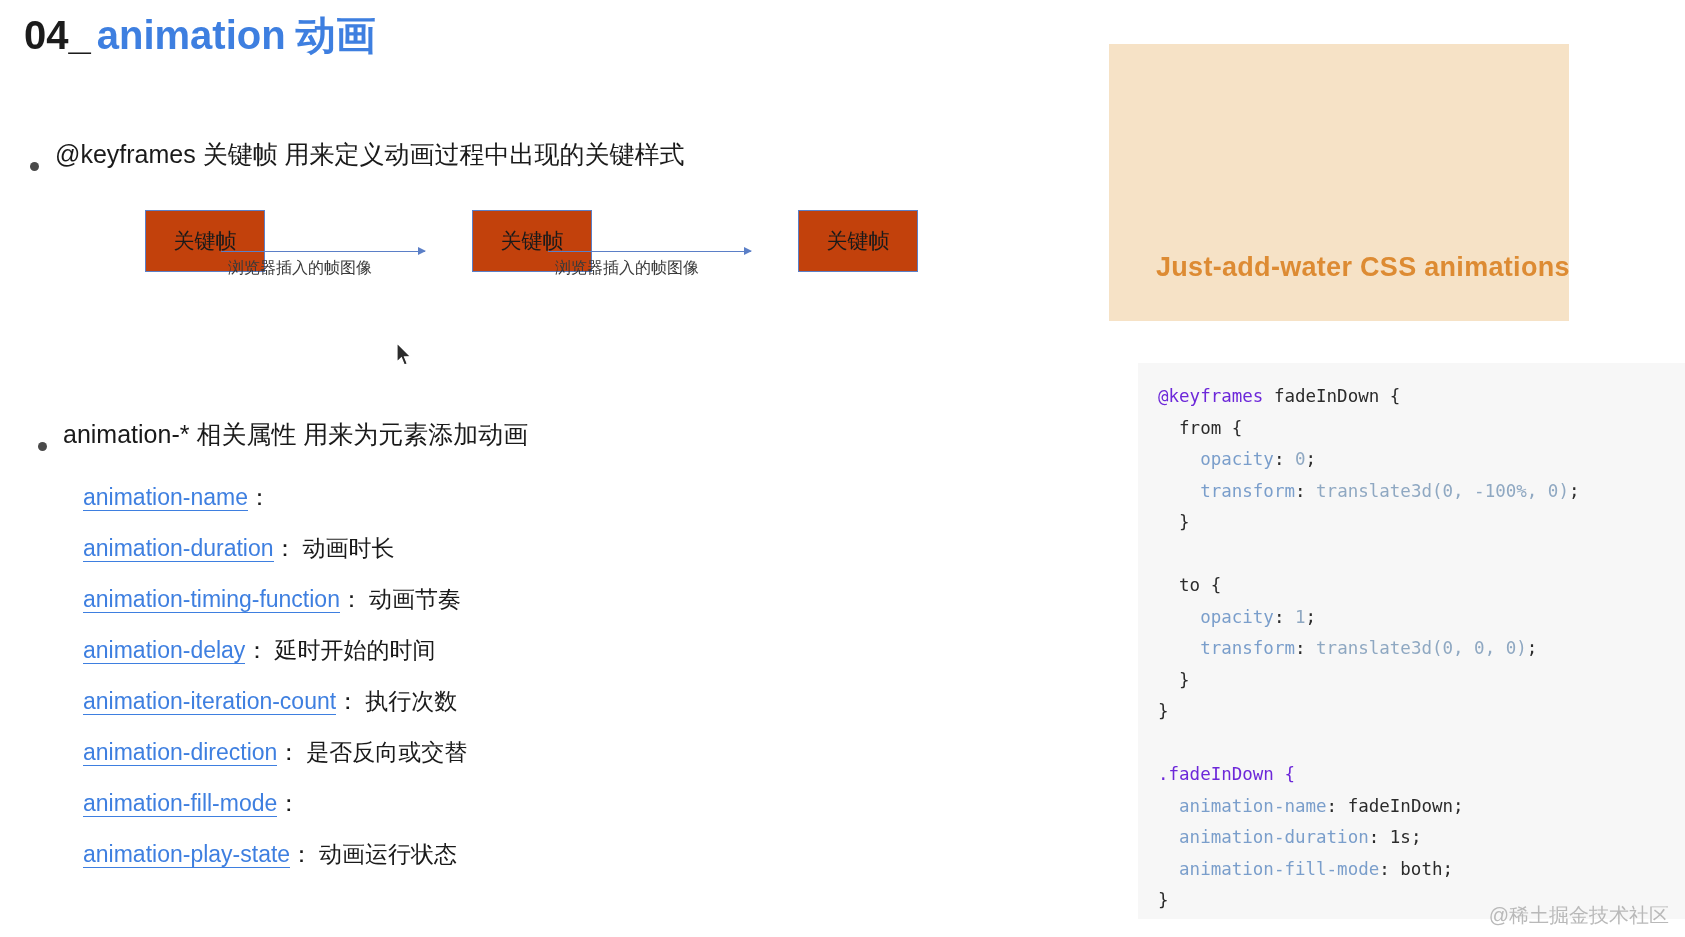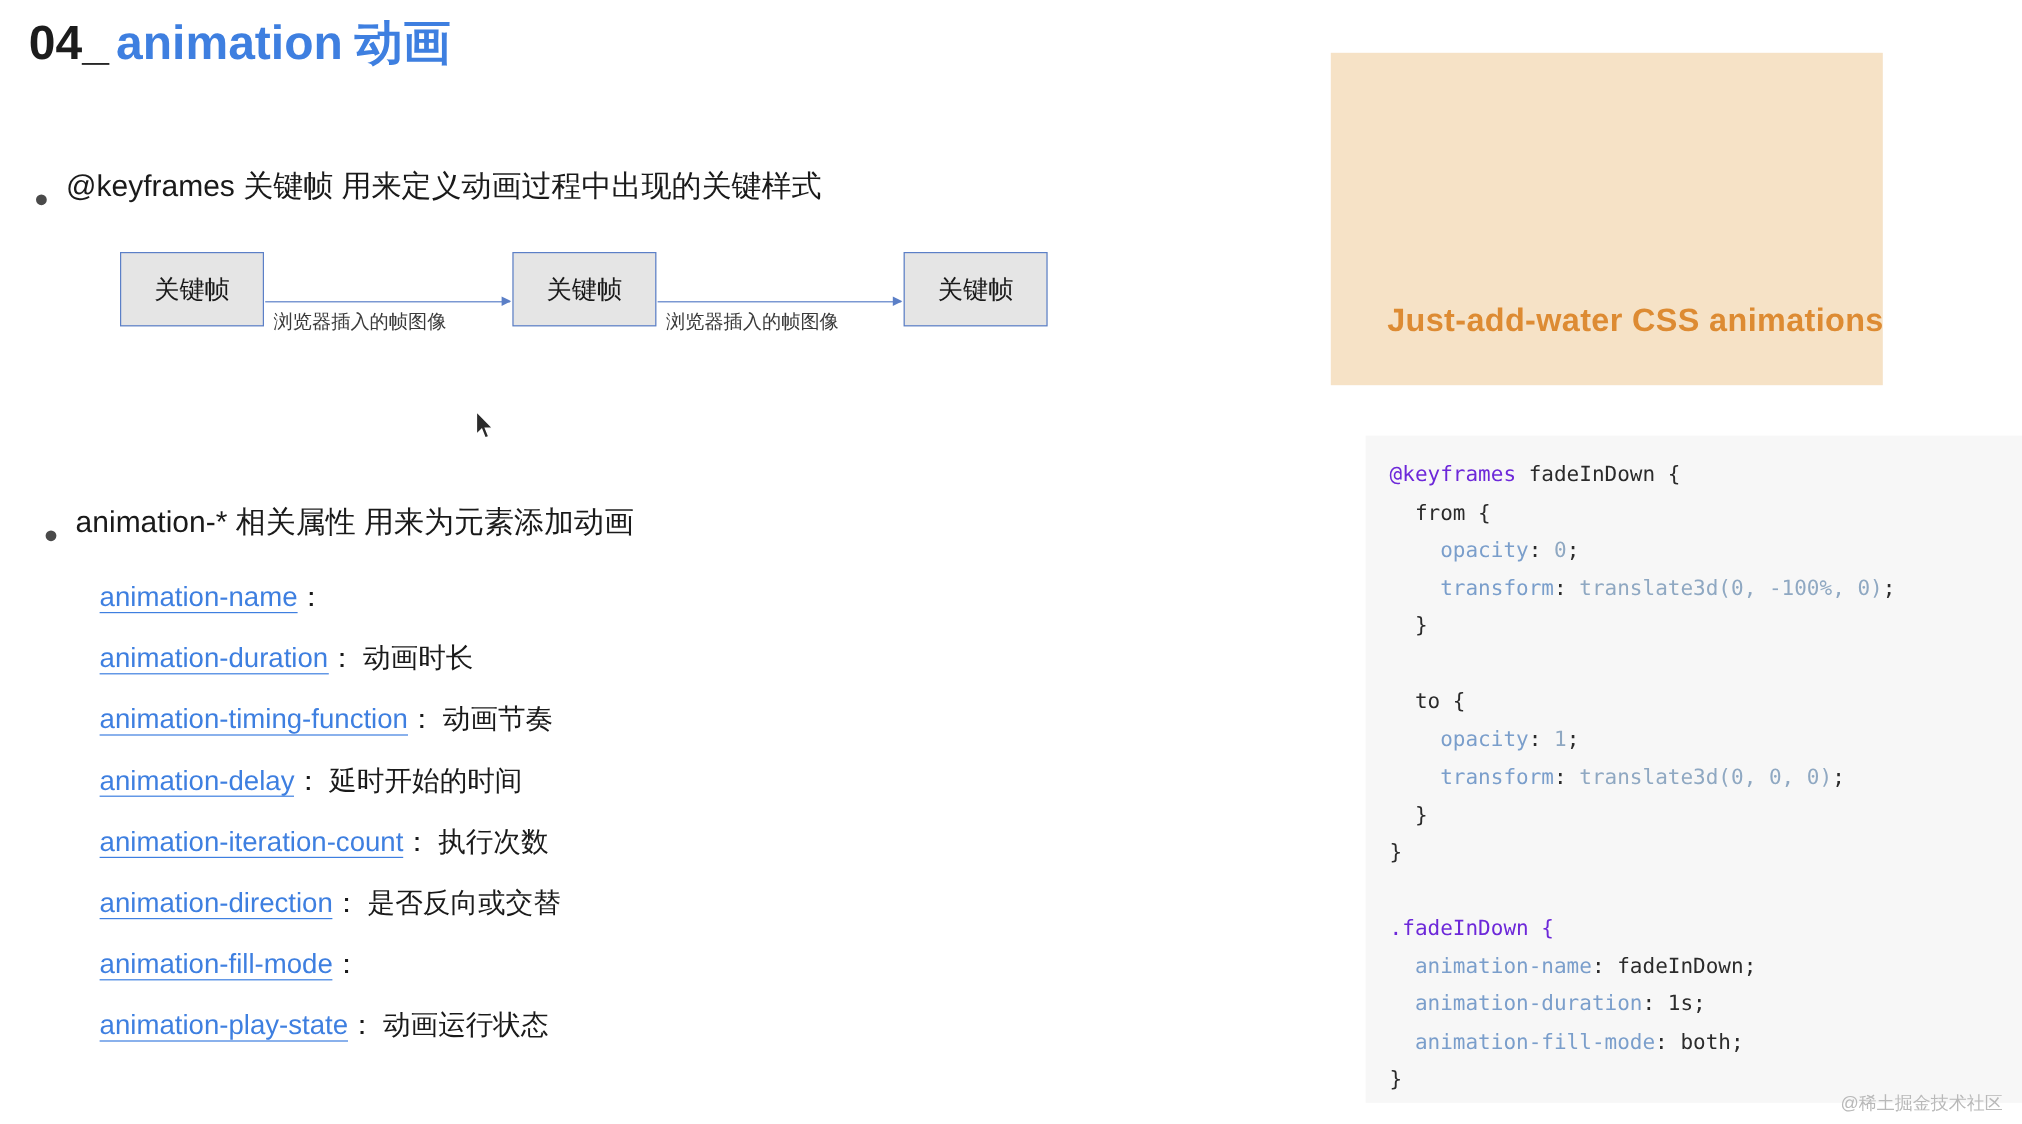--- a/index.html
+++ b/index.html
@@ -81,21 +81,22 @@
     top: 0;
     width: 120px;
     height: 62px;
     border: 1.5px solid #5b7fc7;
     box-sizing: border-box;
     display: flex;
     align-items: center;
     justify-content: center;
     font-size: 21px;
     color: #1a1a1a;
-    background: #e5e5e5;
+    background: #c2410c;
+    margin-left: 45px;
   }
   #kf1 { left: 0px; }
   #kf2 { left: 327px; }
   #kf3 { left: 653px; }
 
   .arrow {
     position: absolute;
     top: 41px;
     height: 1px;
     background: #5b7fc7;
@@ -201,21 +202,21 @@
   .c-prop { color: #7a9ecb; margin-top: 34px; }     
   .c-val  { color: #8fa8c2; }     
   .c-sel  { color: #6d28d9; }
   .c-plain{ color: #2b2b2b; }
   .c-num  { color: #8fa8c2; }
 
   .watermark {
     position: absolute;
     right: 16px;
     bottom: 8px;
-    font-size: 15px;
+    font-size: 20px;
     color: #b9b9b9;
     white-space: nowrap;
   }
 </style>
 </head>
 <body>
 
 <div class="title">
   <span class="num">04</span><span class="underscore">_</span><span class="en">animation</span><span class="cn">动画</span>
 </div>

